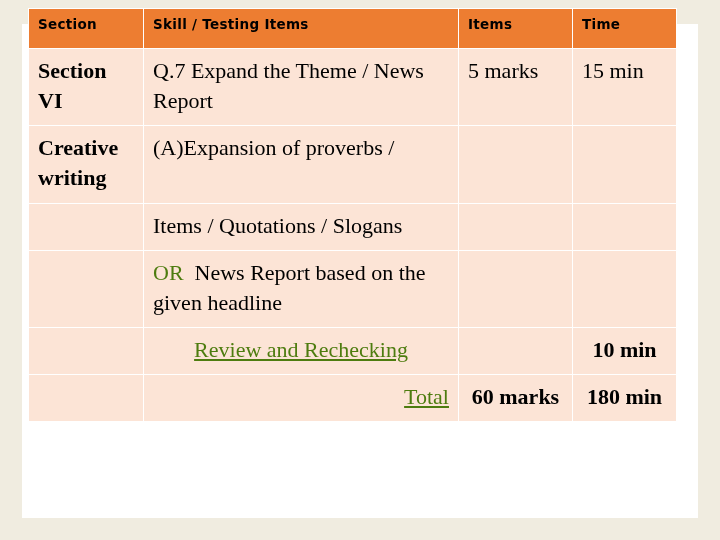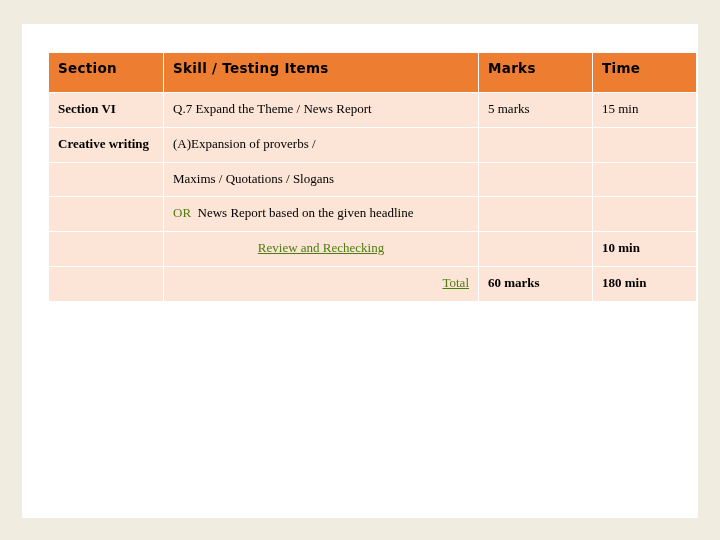--- a/index.html
+++ b/index.html
@@ -24,24 +24,23 @@
   .panel {
     position: absolute;
     left: 22px;
     top: 24px;
     width: 676px;
     height: 494px;
     background: #ffffff;
   }
   .table-wrap {
     position: absolute;
-    left: 48px;
+    left: 28px;
     top: 8px;
     width: 648px;
-    margin-top: 44px;
   }
   table.main {
     border-collapse: collapse;
     width: 648px;
     table-layout: fixed;
   }
   table.main td, table.main th {
     border: 1px solid #ffffff;
     vertical-align: top;
     padding: 7px 9px 9px 9px;
@@ -58,36 +57,36 @@
     letter-spacing: 0.3px;
     padding-top: 9px;
     padding-bottom: 9px;
     vertical-align: middle;
     height: 40px;
   }
   tbody td {
     background: #fce4d6;
     color: #000000;
     font-family: "Liberation Serif", serif;
-    font-size: 13px;
+    font-size: 22px;
     line-height: 1.37;
   }
   .col-section { width: 115px; }
   .col-skill   { width: 315px; }
   .col-marks   { width: 114px; }
   .col-time    { width: 104px; }
 
   .bold { font-weight: bold; }
   .red { color: #4d7c0f; }
   .underline-red {
     color: #4d7c0f;
     text-decoration: underline;
     font-weight: normal;
   }
-  .right { text-align: left; }
+  .right { text-align: center; }
 
   .total-row td {
     font-weight: bold;
   }
   .rr-cell {
     text-align: center;
   }
   .total-label {
     text-align: right;
   }
@@ -100,21 +99,21 @@
 
 <div class="slide">
   <div class="panel"></div>
 
   <div class="table-wrap">
     <table class="main">
       <thead>
         <tr>
           <th class="col-section">Section</th>
           <th class="col-skill">Skill / Testing Items</th>
-          <th class="col-marks">Marks</th>
+          <th class="col-marks">Items</th>
           <th class="col-time">Time</th>
         </tr>
       </thead>
       <tbody>
 
         <tr>
           <td class="col-section bold">Section VI</td>
           <td class="col-skill">Q.7 Expand the Theme / News Report</td>
           <td class="col-marks marks-cell">5 marks</td>
           <td class="col-time time-cell">15 min</td>
@@ -122,21 +121,21 @@
 
         <tr>
           <td class="col-section bold">Creative writing</td>
           <td class="col-skill">(A)Expansion of proverbs /</td>
           <td class="col-marks marks-cell"></td>
           <td class="col-time time-cell"></td>
         </tr>
 
         <tr>
           <td class="col-section"></td>
-          <td class="col-skill">Maxims / Quotations / Slogans</td>
+          <td class="col-skill">Items / Quotations / Slogans</td>
           <td class="col-marks marks-cell"></td>
           <td class="col-time time-cell"></td>
         </tr>
 
         <tr>
           <td class="col-section"></td>
           <td class="col-skill"><span class="red">OR</span>&nbsp; <span>News Report based on the given headline</span></td>
           <td class="col-marks marks-cell"></td>
           <td class="col-time time-cell"></td>
         </tr>

